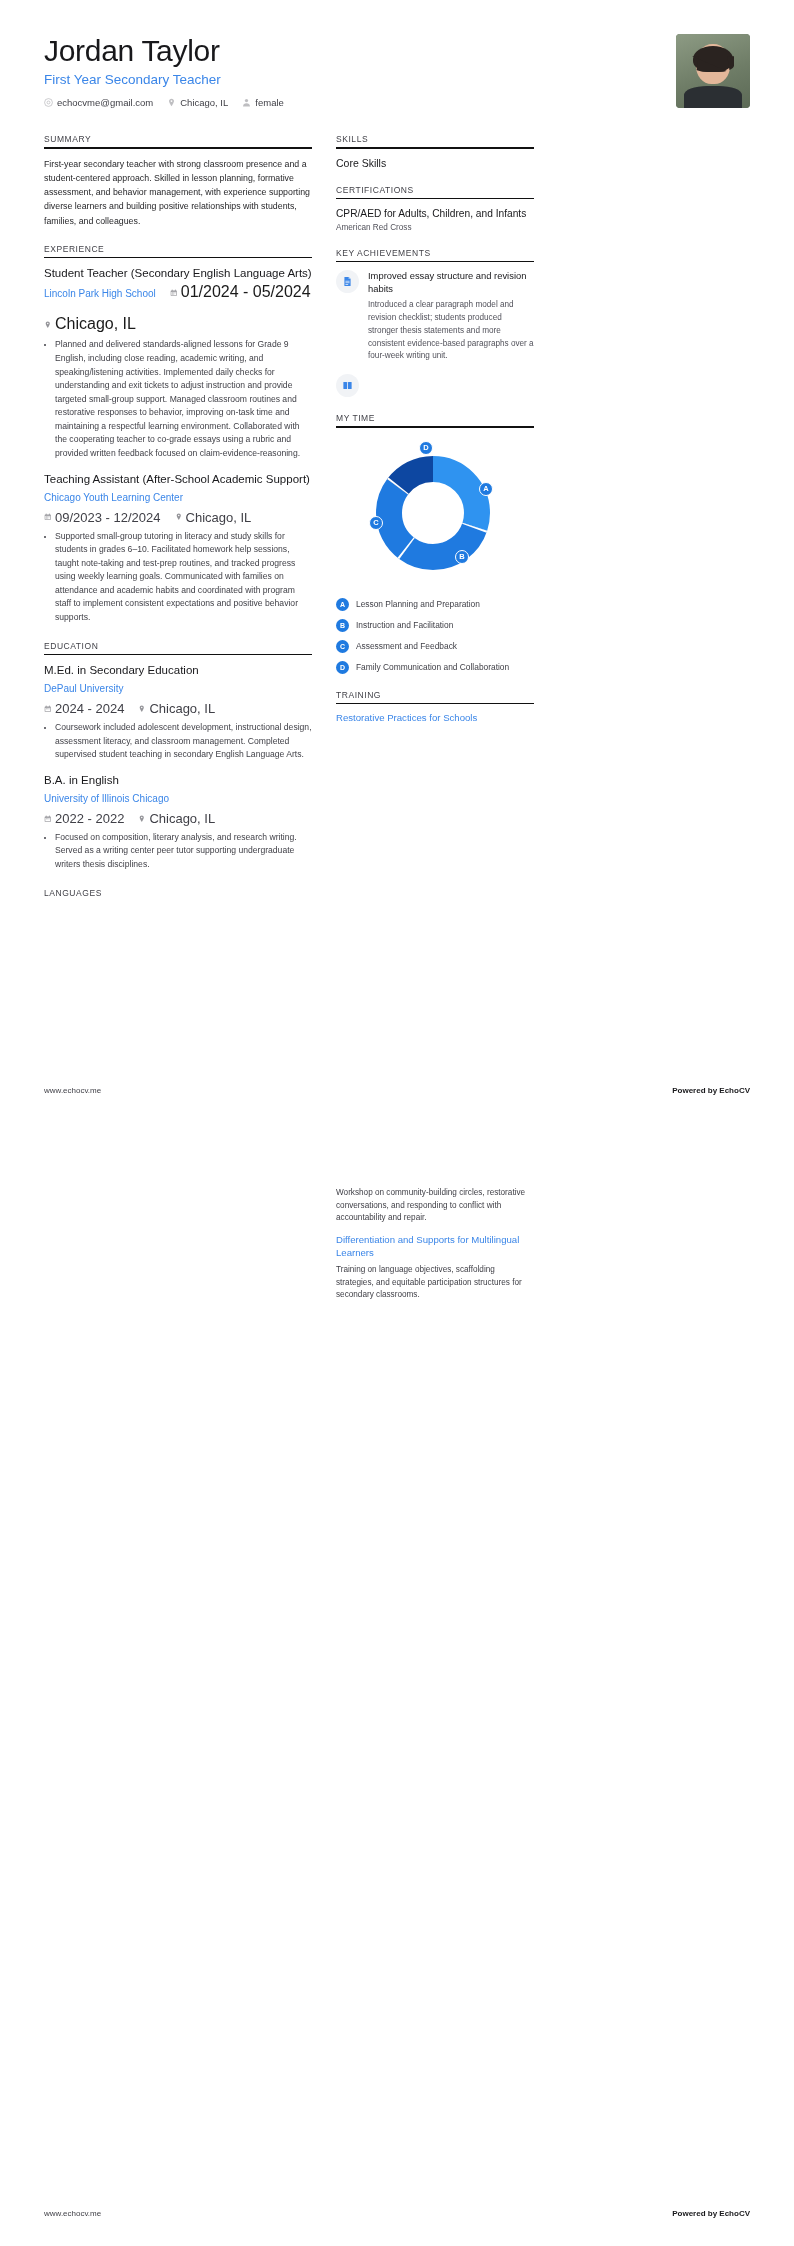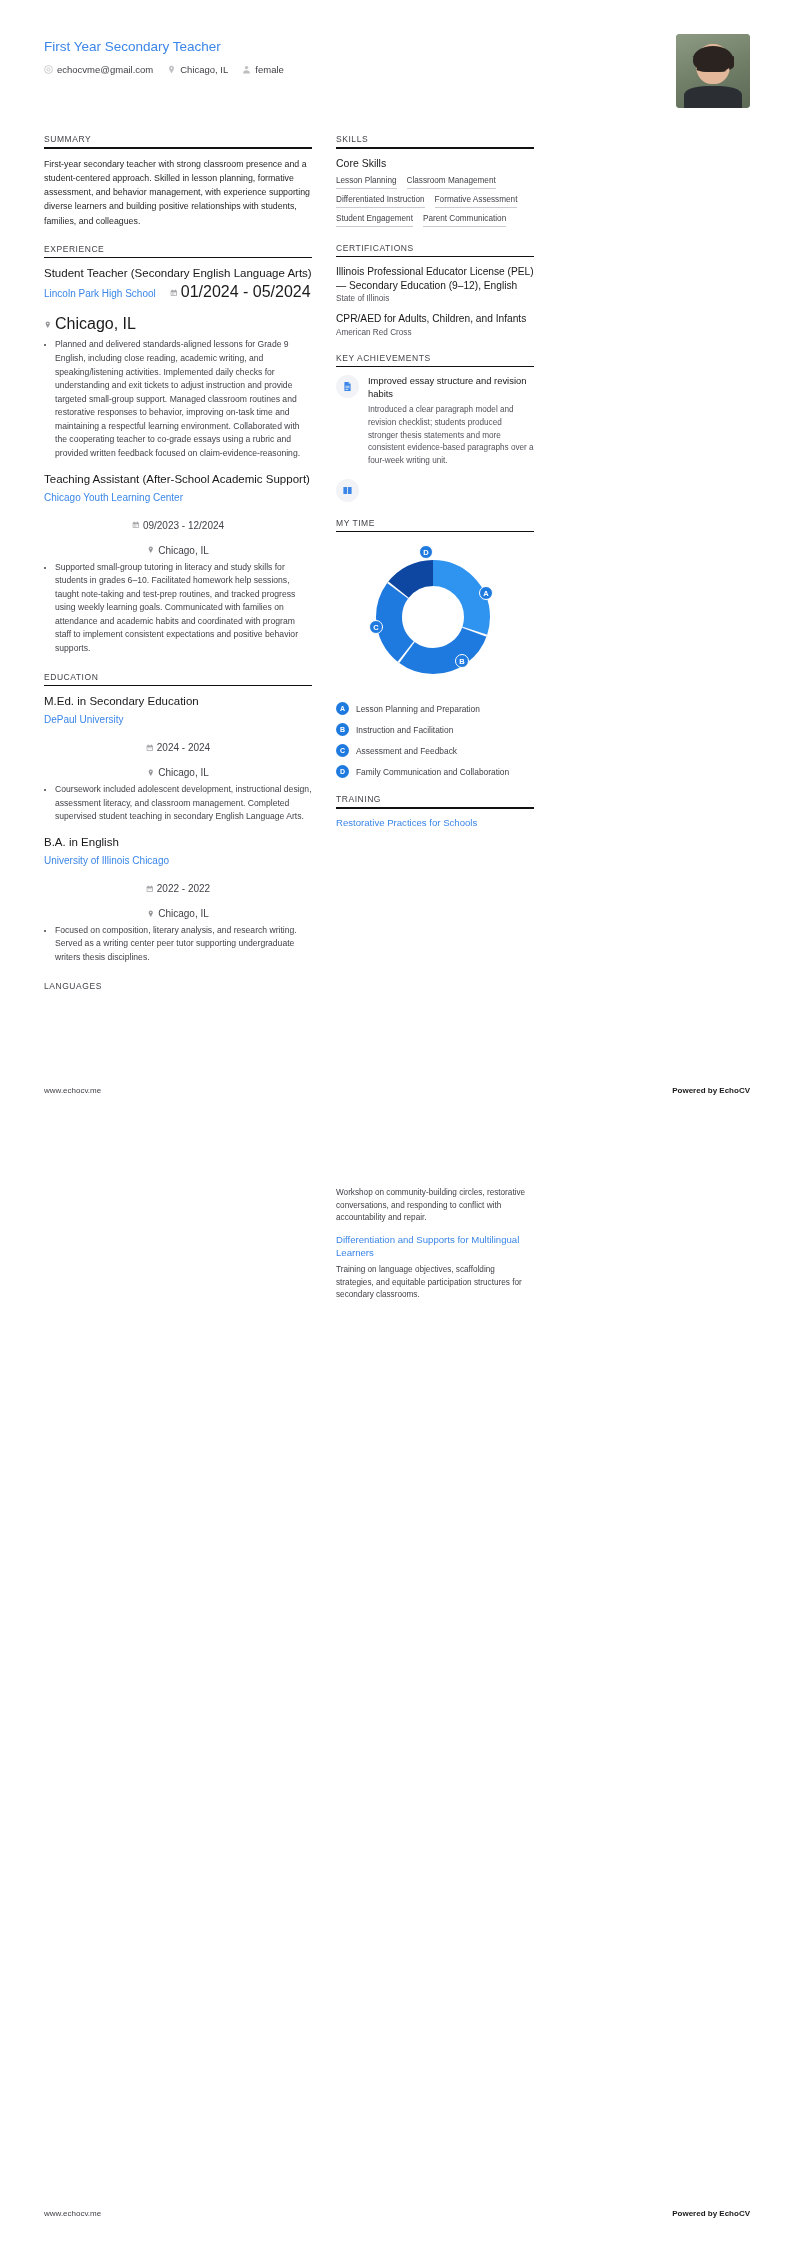--- a/index.html
+++ b/index.html
@@ -101,21 +101,21 @@
     line-height: 1.3;
   }
   .entry-org {
     font-size: 10px;
     color: #3b86e8;
     margin-top: 2px;
     display: inline-block;
   }
   .meta-row {
     display: flex; align-items: center; gap: 14px;
-    margin-top: 15px; font-size: 10px; color: #3f3f46; flex-direction: column;
+    margin-top: 5px; font-size: 13px; color: #3f3f46;
   }
   .meta-item { display: flex; align-items: center; gap: 3.5px; }
   .meta-item svg { width: 7.5px; height: 7.5px; opacity: .72; display:block; }
   .inline-org-row { display:flex; align-items:center; gap:14px; margin-top:2px; flex-wrap: wrap;}
   .bullets { margin: 5px 0 0 0; padding-left: 11px; }
   .bullets li {
     font-size: 8.6px; line-height: 1.58; color: #3f3f46;
     margin-bottom: 3px;
   }
   .bullets li::marker { font-size: 8px; }
@@ -180,20 +180,21 @@
 </style>
 </head>
 <body>
 
 <div class="page">
 
   <div class="sheet">
 
     <div class="header">
       <div>
+        <div class="name">Jordan Taylor</div>
         <div class="role">First Year Secondary Teacher</div>
         <div class="contact-row">
           <span class="contact-item">
             <span class="cicon">
               <svg viewBox="0 0 16 16">
                   <circle cx="8" cy="8" r="7" fill="none" stroke="#8a8a90" stroke-width="1.4"></circle>
                   <circle cx="8" cy="8" r="2.6" fill="none" stroke="#8a8a90" stroke-width="1.4"></circle>
                 </svg>
             </span>
             <span>echocvme@gmail.com</span>
@@ -378,37 +379,25 @@
         </div>
 
       </div>
 
       <div class="col-right">
 
         <div class="sect">
           <div class="sect-title">SKILLS</div>
           <div class="sect-rule"></div>
           <div class="skills-group-label">Core Skills</div>
-          <div class="tagwrap">
-            <span class="tag">Lesson Planning</span>
-            <span class="tag">Classroom Management</span>
-            <span class="tag">Differentiated Instruction</span>
-            <span class="tag">Formative Assessment</span>
-            <span class="tag">Student Engagement</span>
-            <span class="tag">Parent Communication</span>
-          </div>
         </div>
 
         <div class="sect">
           <div class="sect-title">CERTIFICATIONS</div>
           <div class="sect-rule"></div>
-          <div class="cert">
-            <div class="cert-name">Illinois Professional Educator License (PEL) — Secondary Education (9–12), English</div>
-            <div class="cert-issuer">State of Illinois</div>
-          </div>
           <div class="cert">
             <div class="cert-name">CPR/AED for Adults, Children, and Infants</div>
             <div class="cert-issuer">American Red Cross</div>
           </div>
         </div>
 
         <div class="sect">
           <div class="sect-title">KEY ACHIEVEMENTS</div>
           <div class="sect-rule"></div>
 

